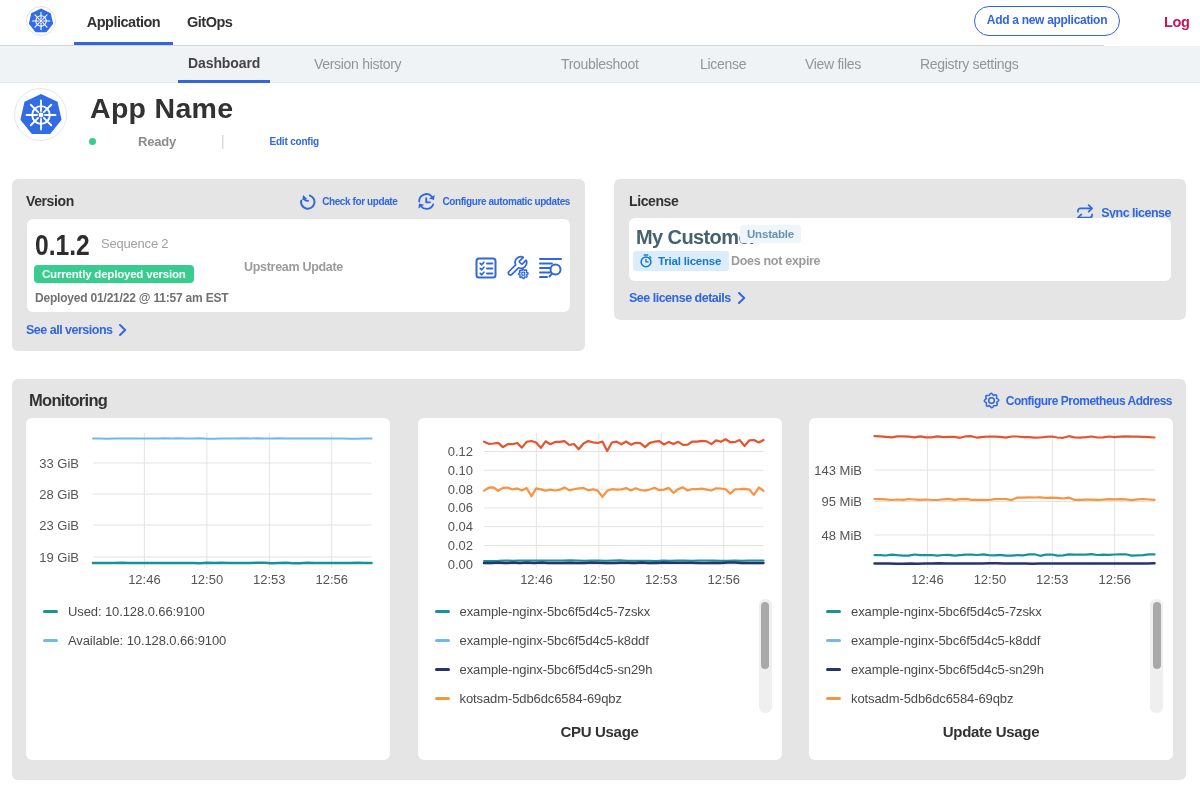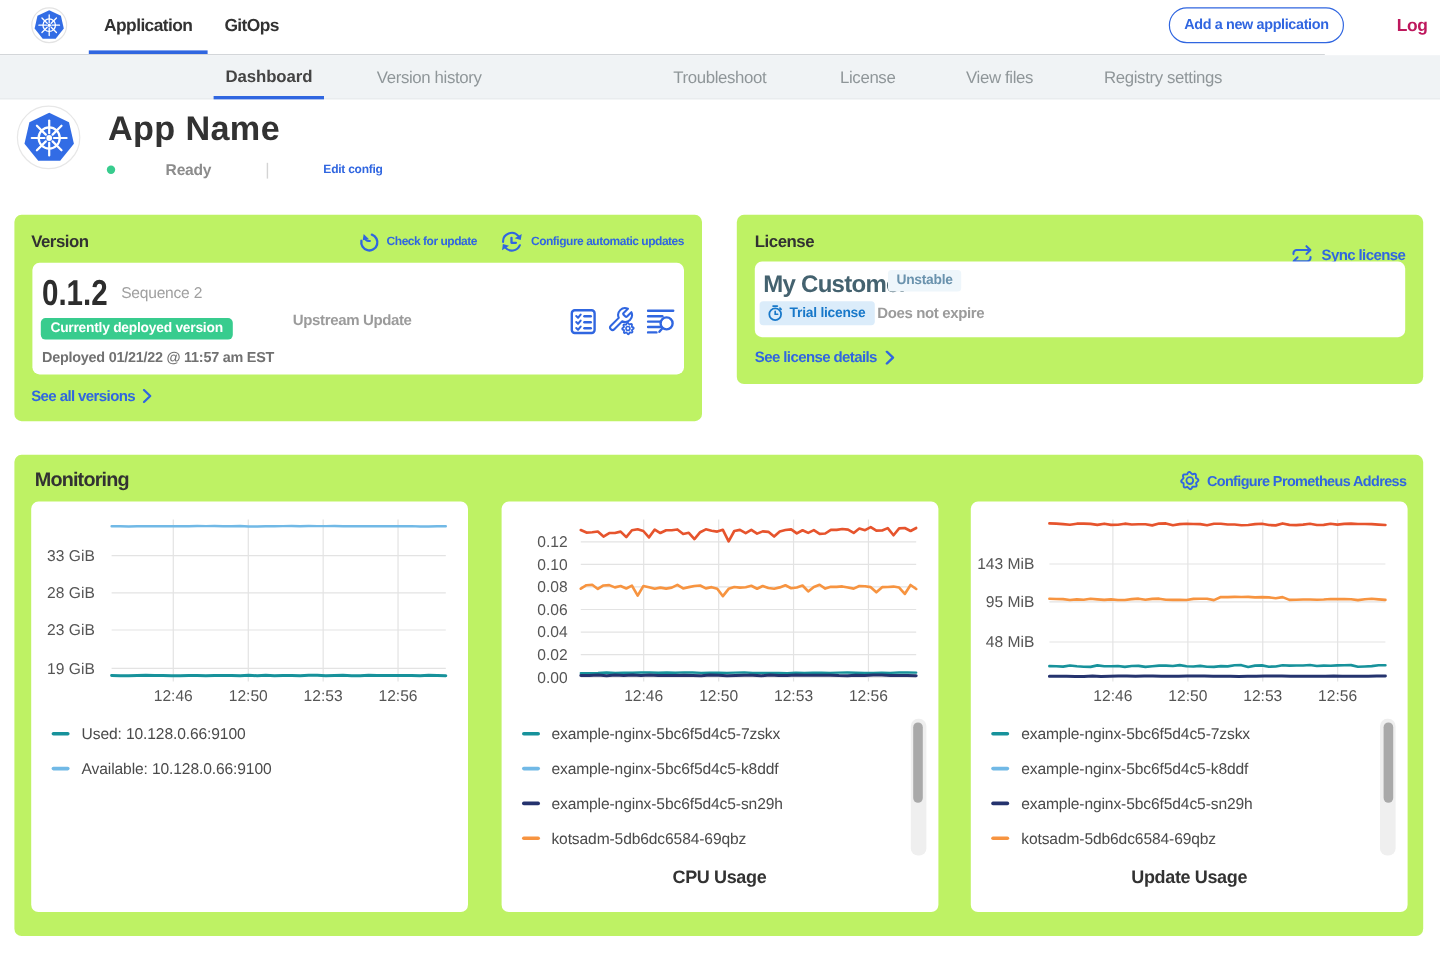--- a/index.html
+++ b/index.html
@@ -18,21 +18,21 @@
 .subnav .tab { position:absolute; top:0; height:37px; line-height:36px; font-size:14px; letter-spacing:-0.3px; color:#8f9699; }
 .subnav .tab.active { color:#444; font-weight:bold; border-bottom:3px solid #3066e0; height:37px; line-height:35px; letter-spacing:-0.1px; }
 
 .apphead { position:absolute; left:0; top:83px; width:1200px; height:96px; background:#fff; }
 .app-logo { position:absolute; left:14px; top:5px; width:53px; height:53px; border-radius:50%; border:1px solid #e7e7e7; background:#fff; display:flex; align-items:center; justify-content:center; }
 .app-name { position:absolute; left:90px; top:9px; font-size:28.5px; letter-spacing:0.3px; font-weight:bold; color:#323232; white-space:nowrap; }
 .app-status { position:absolute; left:89px; top:51px; height:14px; font-size:13px; letter-spacing:-0.2px; font-weight:bold; color:#8c8c8c; display:flex; align-items:center;gap:36px; }
 .dot { width:7px; height:7px; border-radius:50%; background:#38cc8e; margin-right:6px; }
 .sep { color:#d4d4d4; margin:0 9px; font-weight:normal; font-size:14px; }
 
-.card { position:absolute; background:#bef264; border-radius:6px; }
+.card { position:absolute; background:#e5e5e5; border-radius:6px; }
 .card-version { left:12px; top:179px; width:573px; height:172px; }
 .card-license { left:614px; top:179px; width:572px; height:141px; }
 .card-monitor { left:12px; top:379px; width:1174px; height:401px; }
 .card h2 { font-size:14px; letter-spacing:-0.4px; font-weight:bold; color:#323232; }
 .whitebox { position:absolute; background:#fff; border-radius:6px; }
 .link13 { font-size:12.5px; letter-spacing:-0.5px; font-weight:bold; color:#3066e0; }
 .icon-link { display:flex; align-items:center; }
 .icon-link svg { margin-right:6px; }
 
 .v-head { position:absolute; left:14px; top:14px; }

